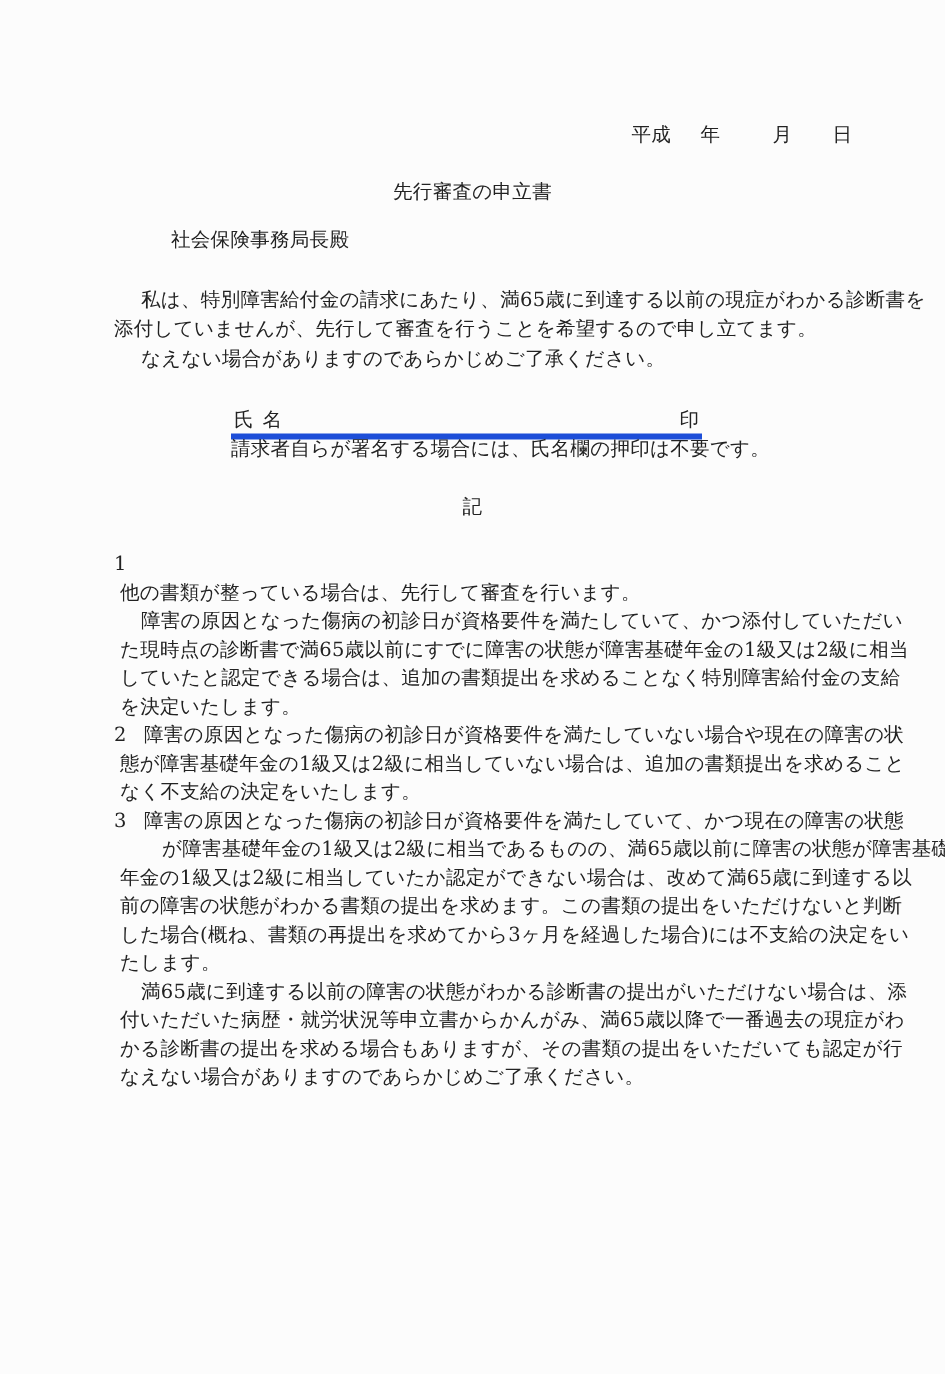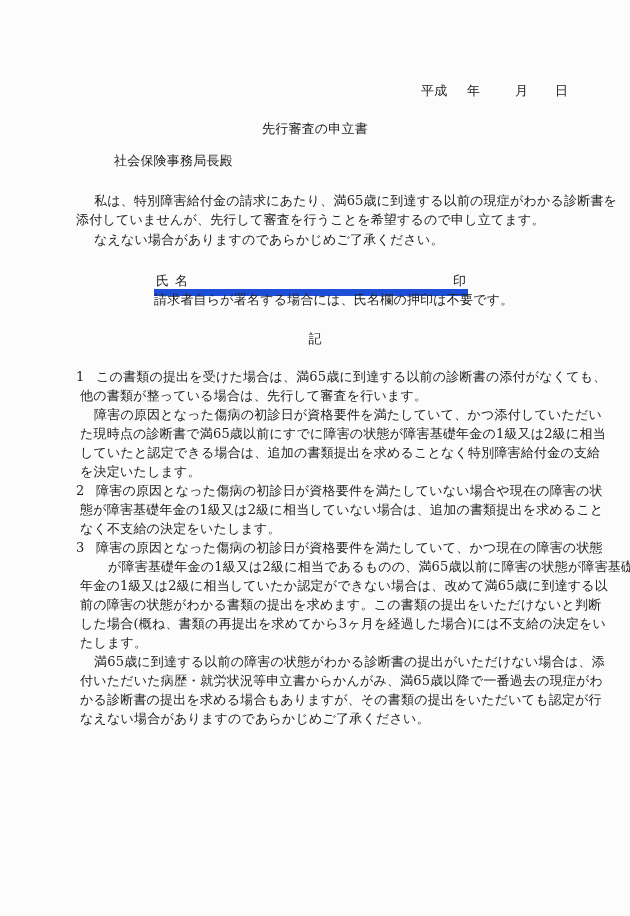--- a/index.html
+++ b/index.html
@@ -45,21 +45,21 @@
       top: 121px;
     }
     .addressee { left: 114px; top: 153px; }
     .body-line { left: 76px; }
     .sig-row {
       position: absolute;
       left: 154px;
       top: 273px;
       width: 314px;
       height: 16px;
-      border-bottom: 7px solid #1d4ed8;
+      border-bottom: 4px solid #1d4ed8;
     }
     .sig-label {
       position: absolute;
       left: 2px;
       top: 0;
       font-size: 13px;
       line-height: 15px;
       letter-spacing: 6px;
     }
     .sig-seal {
@@ -100,21 +100,20 @@
 
   <div class="sig-row">
     <span class="sig-label">氏名</span>
     <span class="sig-seal">印</span>
   </div>
   <div class="line sig-note">請求者自らが署名する場合には、氏名欄の押印は不要です。</div>
 
   <div class="line ki">記</div>
 
   <div class="line num" style="top:369px;">1</div>
-  <div class="line num-text" style="top:369px;">この書類の提出を受けた場合は、満65歳に到達する以前の診断書の添付がなくても、</div>
   <div class="line para" style="top:407px;">障害の原因となった傷病の初診日が資格要件を満たしていて、かつ添付していただい</div>
   <div class="line cont" style="top:388px;">他の書類が整っている場合は、先行して審査を行います。</div>
   <div class="line cont" style="top:426px;">た現時点の診断書で満65歳以前にすでに障害の状態が障害基礎年金の1級又は2級に相当</div>
   <div class="line cont" style="top:445px;">していたと認定できる場合は、追加の書類提出を求めることなく特別障害給付金の支給</div>
   <div class="line cont" style="top:464px;">を決定いたします。</div>
 
   <div class="line num" style="top:483px;">2</div>
   <div class="line num-text" style="top:483px;">障害の原因となった傷病の初診日が資格要件を満たしていない場合や現在の障害の状</div>
   <div class="line cont" style="top:502px;">態が障害基礎年金の1級又は2級に相当していない場合は、追加の書類提出を求めること</div>
   <div class="line cont" style="top:521px;">なく不支給の決定をいたします。</div>

